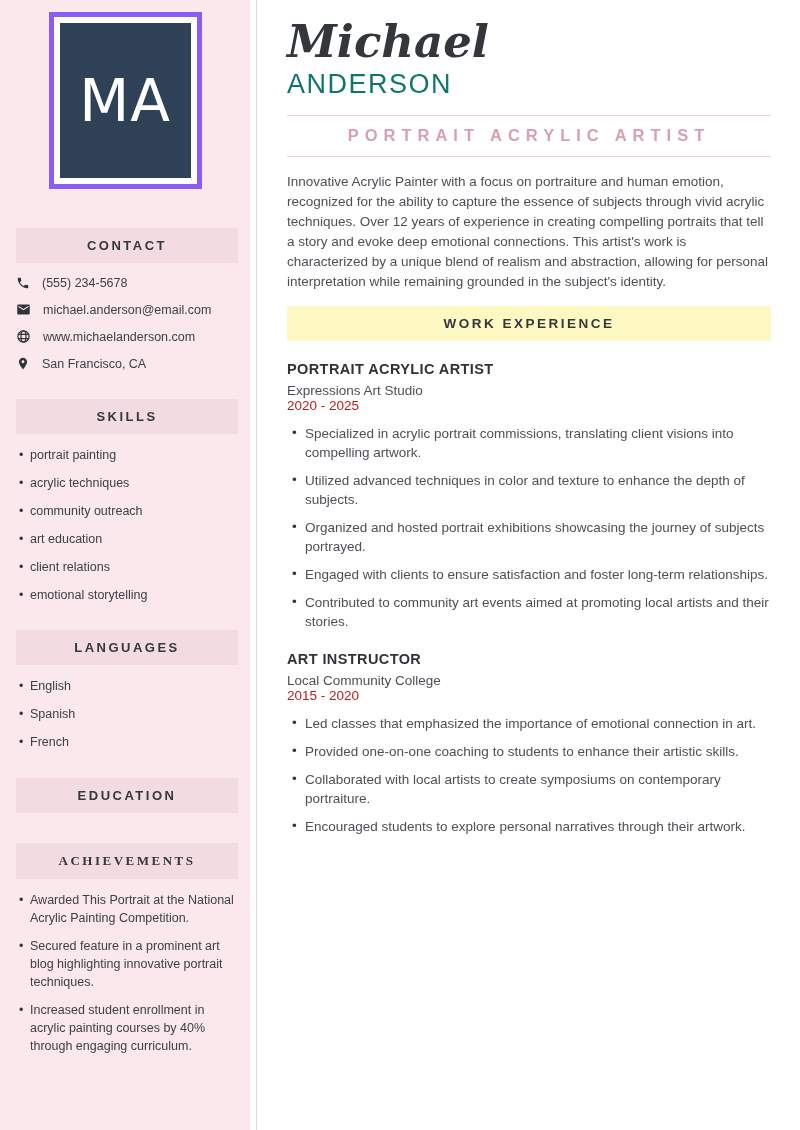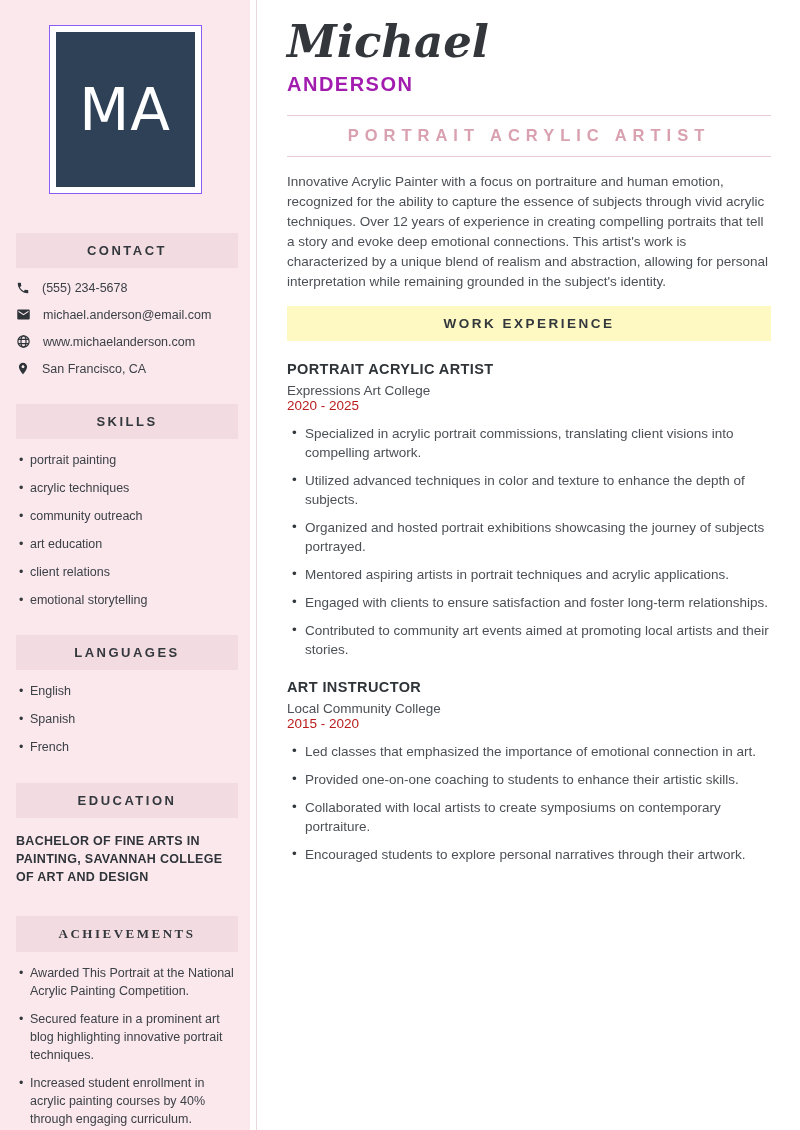--- a/index.html
+++ b/index.html
@@ -5,21 +5,21 @@
   html,body{margin:0;padding:0;background:#ffffff;}
   .page{
     width:800px;height:1130px;display:flex;overflow:hidden;
     font-family:"Liberation Sans","DejaVu Sans",sans-serif;
     background:#ffffff;position:relative;
   }
   
   .sidebar{width:250px;min-width:250px;background:#fae8ed;height:1130px;box-sizing:border-box;}
   .divider{width:1px;background:#e7d6da;margin-left:6px;height:1130px;}
   .monogram-outer{
-    width:153px;margin:25px auto 0;background:#ffffff;border:1px solid #8b5cf6;
+    width:153px;margin:12px auto 0;background:#ffffff;border:5px solid #8b5cf6;
     padding:6px;box-sizing:border-box;
   }
   .monogram-inner{
     background:#2e4156;height:155px;display:flex;align-items:center;justify-content:center;
     color:#ffffff;font-family:"DejaVu Sans",sans-serif;font-size:58px;font-weight:500;letter-spacing:1px;
   }
   .side-bar-header{
     margin:0 12px 0 16px;background:#f2dbe1;text-align:center;
     font-size:13px;font-weight:bold;letter-spacing:2.5px;color:#33383d;
     padding:10px 2px;
@@ -42,21 +42,21 @@
     margin:14px 12px 0 16px;font-size:12.5px;font-weight:bold;color:#2f3439;
     line-height:18px;letter-spacing:0.3px;
   }
   
   .main{flex:1;box-sizing:border-box;padding:14px 29px 0 30px;background:#ffffff;}
   .first-name{
     font-family:"DejaVu Serif",serif;font-style:italic;font-weight:bold;
     font-size:45px;color:#33373c;line-height:56px;margin:0;
   }
   .last-name{
-    font-size:20px;font-weight:bold;letter-spacing:1.5px;color:#a21caf;margin:0;line-height:28px;
+    font-size:27px;font-weight:normal;letter-spacing:1.5px;color:#0f766e;margin:0;line-height:28px;
   }
   .rule{border:none;border-top:1px solid #e9ccd4;margin:0;}
   .rule-top{margin-top:17px;}
   .role-title{
     text-align:center;color:#d9a1af;font-size:16.5px;font-weight:600;
     letter-spacing:6px;padding:10px 0 11px;
   }
   .summary{
     margin-top:15px;font-size:13.5px;line-height:20px;color:#4b5056;
   }
@@ -136,21 +136,20 @@
     </ul>
 
     <div class="side-bar-header mt-languages">LANGUAGES</div>
     <ul class="side-list">
       <li>English</li>
       <li>Spanish</li>
       <li>French</li>
     </ul>
 
     <div class="side-bar-header mt-education">EDUCATION</div>
-    <div class="degree">BACHELOR OF FINE ARTS IN PAINTING, SAVANNAH COLLEGE OF ART AND DESIGN</div>
 
     <div class="side-bar-header mt-achievements">ACHIEVEMENTS</div>
     <ul class="side-list">
       <li>Awarded This Portrait at the National Acrylic Painting Competition.</li>
       <li>Secured feature in a prominent art blog highlighting innovative portrait techniques.</li>
       <li>Increased student enrollment in acrylic painting courses by 40% through engaging curriculum.</li>
     </ul>
   </aside>
 
   <div class="divider"></div>
@@ -163,27 +162,26 @@
     <hr class="rule rule-top">
     <div class="role-title">PORTRAIT ACRYLIC ARTIST</div>
     <hr class="rule">
 
     <p class="summary">Innovative Acrylic Painter with a focus on portraiture and human emotion, recognized for the ability to capture the essence of subjects through vivid acrylic techniques. Over 12 years of experience in creating compelling portraits that tell a story and evoke deep emotional connections. This artist's work is characterized by a unique blend of realism and abstraction, allowing for personal interpretation while remaining grounded in the subject's identity.</p>
 
     <div class="section-bar">WORK EXPERIENCE</div>
 
     <section class="job">
       <div class="job-title">PORTRAIT ACRYLIC ARTIST</div>
-      <div class="job-company">Expressions Art College</div>
+      <div class="job-company">Expressions Art Studio</div>
       <div class="job-dates">2020 - 2025</div>
       <ul class="job-bullets">
         <li>Specialized in acrylic portrait commissions, translating client visions into compelling artwork.</li>
         <li>Utilized advanced techniques in color and texture to enhance the depth of subjects.</li>
         <li>Organized and hosted portrait exhibitions showcasing the journey of subjects portrayed.</li>
-        <li>Mentored aspiring artists in portrait techniques and acrylic applications.</li>
         <li>Engaged with clients to ensure satisfaction and foster long-term relationships.</li>
         <li>Contributed to community art events aimed at promoting local artists and their stories.</li>
       </ul>
     </section>
 
     <section class="job">
       <div class="job-title">ART INSTRUCTOR</div>
       <div class="job-company">Local Community College</div>
       <div class="job-dates">2015 - 2020</div>
       <ul class="job-bullets">

